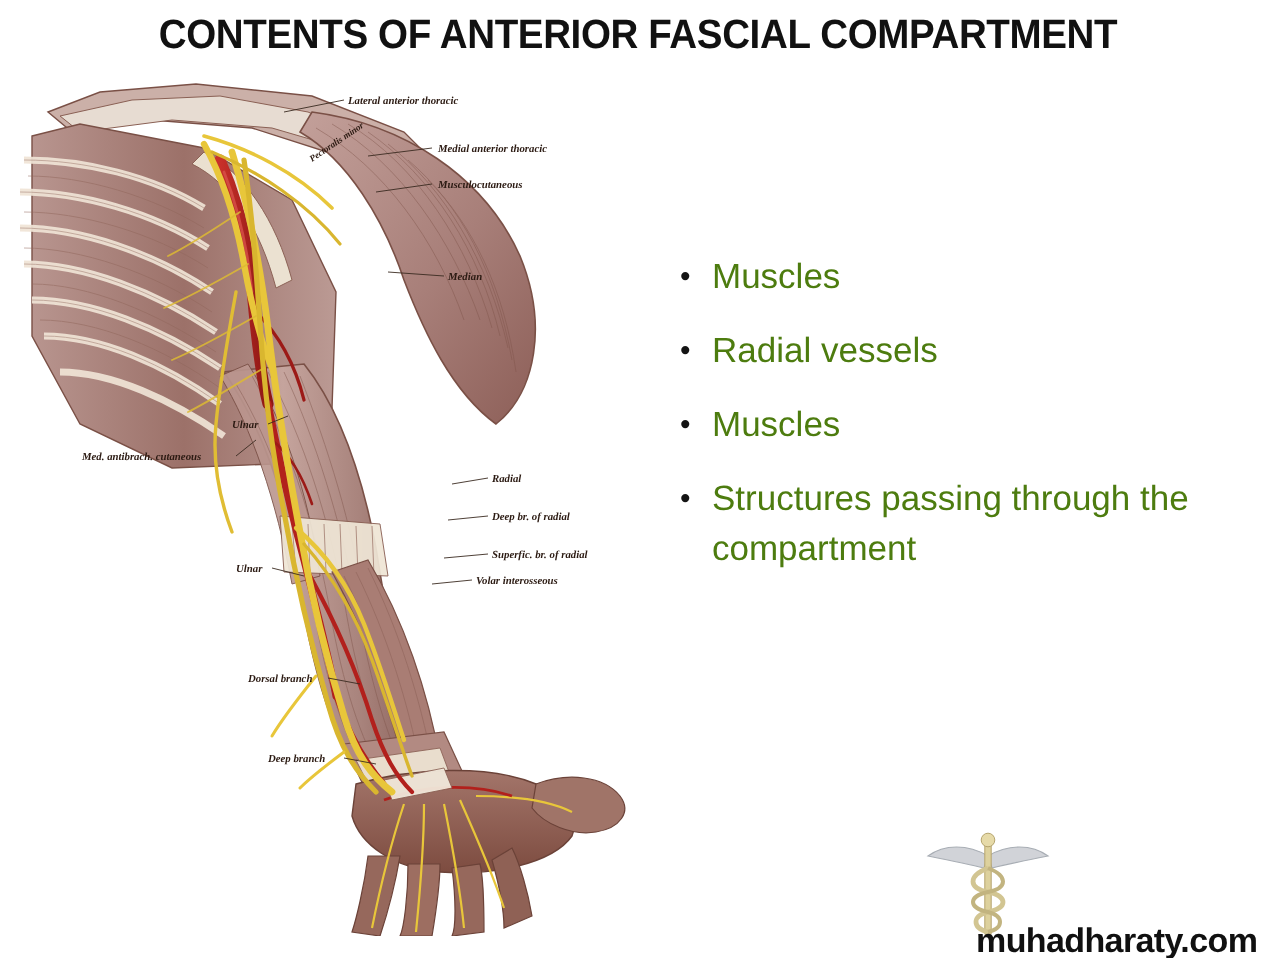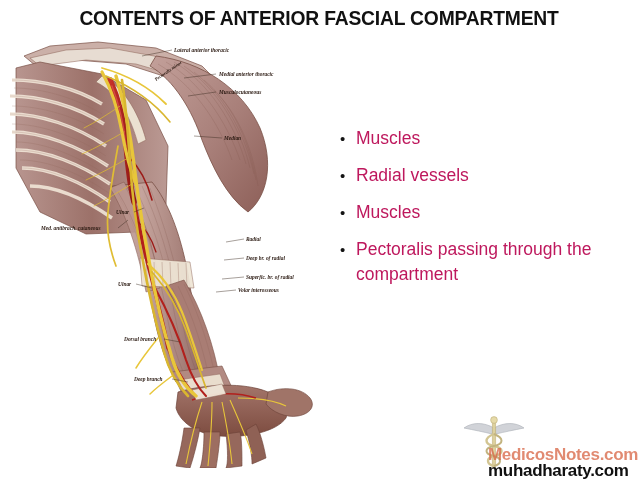--- a/index.html
+++ b/index.html
@@ -48,21 +48,21 @@
     line-height:25px;
     color:#141414;
     text-align:left;
     padding-left:4px;
     box-sizing:border-box;
   }
   .bullet-text{
     flex:1 1 auto;
     font-size:17.5px;
     line-height:25px;
-    color:#be185d;
+    color:#4d7c0f;
     font-family:"Liberation Sans", sans-serif;
   }
 
   
   .figure{
     position:absolute;
     left:6px;top:36px;
     width:330px;height:432px;
   }
   .figure svg{display:block;}
@@ -341,37 +341,36 @@
       <div class="bullet-text">Radial vessels</div>
     </div>
 
     <div class="bullet-row">
       <div class="bullet-dot">•</div>
       <div class="bullet-text">Muscles</div>
     </div>
 
     <div class="bullet-row">
       <div class="bullet-dot">•</div>
-      <div class="bullet-text">Pectoralis passing through the compartment</div>
+      <div class="bullet-text">Structures passing through the compartment</div>
     </div>
 
   </div>
 
   <div class="watermark">
     <div class="wm-logo">
       <svg width="64" height="56" viewBox="0 0 64 56" xmlns="http://www.w3.org/2000/svg" aria-hidden="true">
 
         <path d="M32 14 C22 8 10 8 2 14 C12 16 22 18 30 20 Z" fill="#c9ccd2" stroke="#9aa0a8" stroke-width="0.6"></path>
         <path d="M32 14 C42 8 54 8 62 14 C52 16 42 18 34 20 Z" fill="#c9ccd2" stroke="#9aa0a8" stroke-width="0.6"></path>
 
         <rect x="30.4" y="6" width="3.2" height="48" rx="1.4" fill="#d8c98c" stroke="#a89454" stroke-width="0.5"></rect>
 
         <circle cx="32" cy="6" r="3.4" fill="#e2d49a" stroke="#a89454" stroke-width="0.5"></circle>
 
         <path d="M32 20 C22 24 22 30 32 32 C42 34 42 40 32 42 C24 44 24 50 32 52" fill="none" stroke="#cbbc80" stroke-width="2.4"></path>
         <path d="M32 20 C42 24 42 30 32 32 C22 34 22 40 32 42 C40 44 40 50 32 52" fill="none" stroke="#b8a76a" stroke-width="2.0"></path>
       </svg>
     </div>
-    <div class="wm-medicos">MedicosNotes.com</div>
     <div class="wm-muhadharaty">muhadharaty.com</div>
   </div>
 
 </div>
 
 </body></html>

